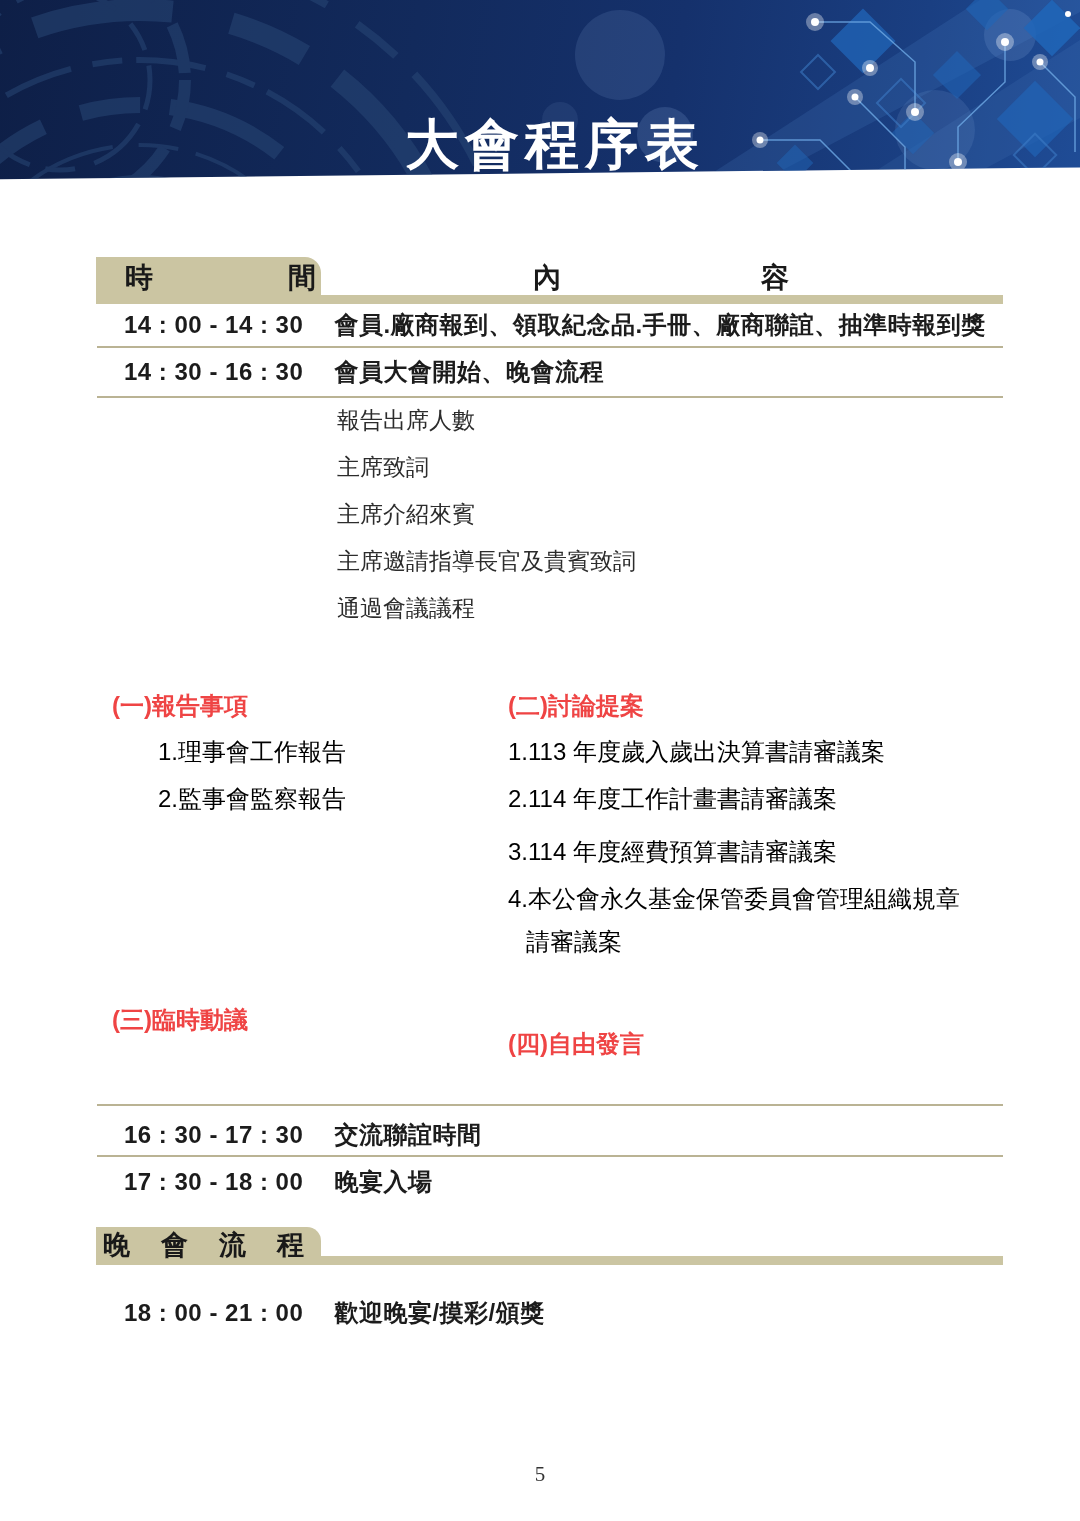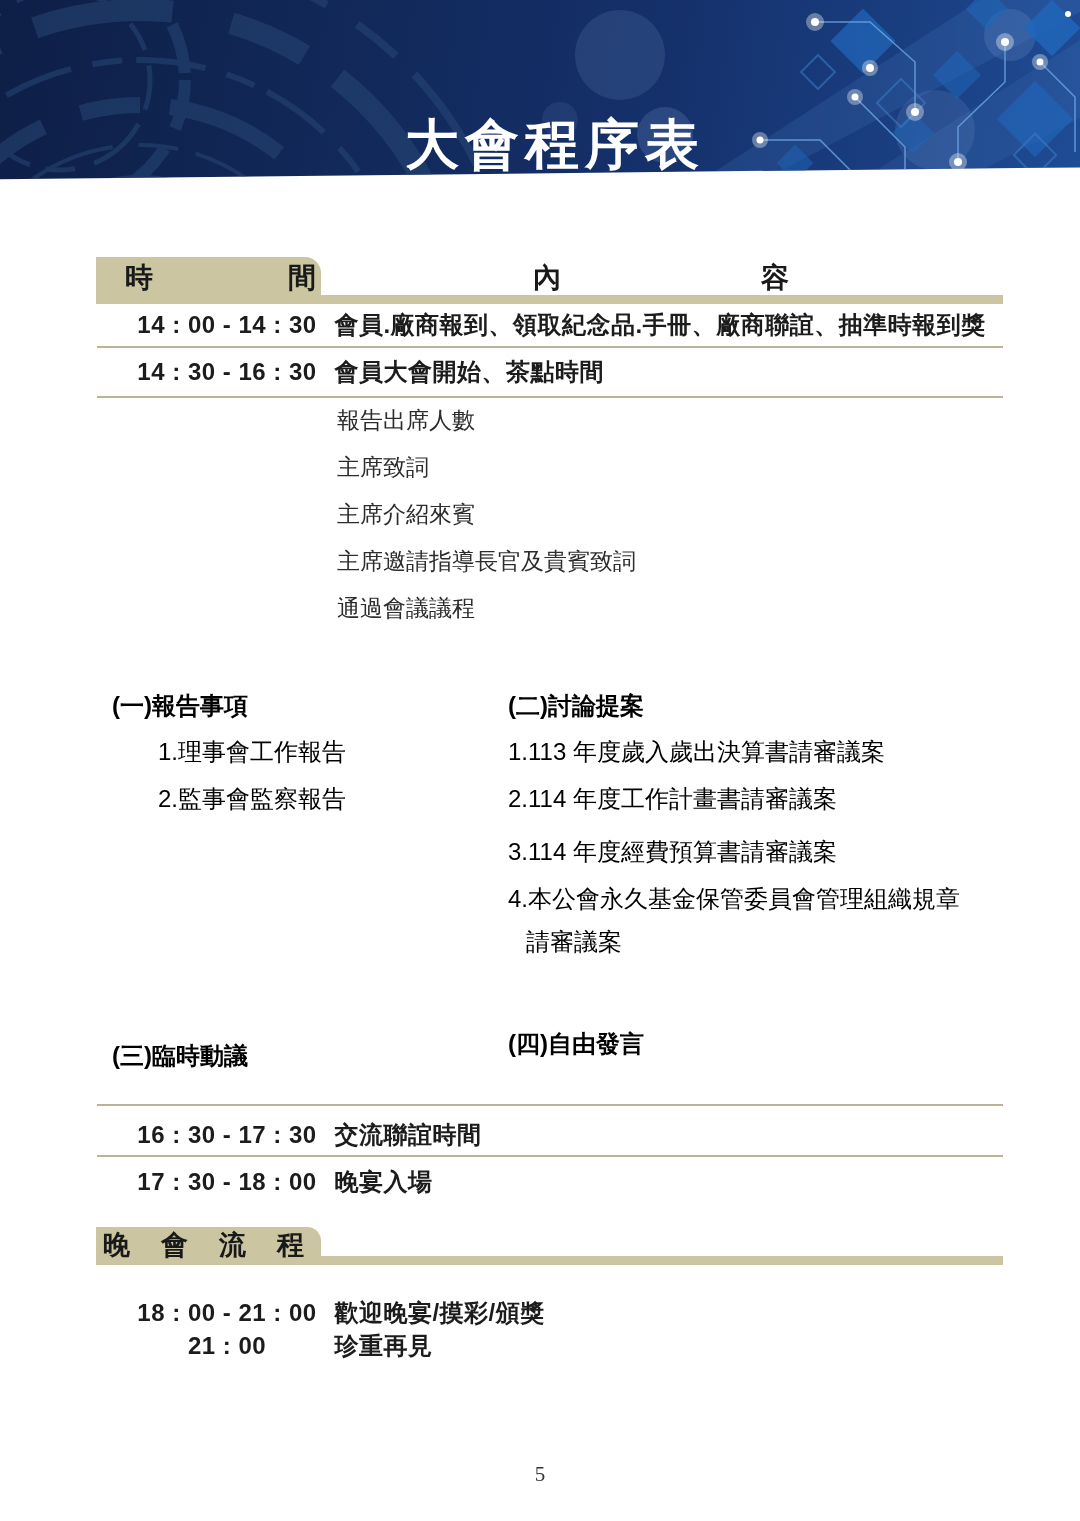--- a/index.html
+++ b/index.html
@@ -32,29 +32,29 @@
   .strip-evening { top:1256px; }
   .tab-label { display:block; font-weight:700; color:#191919; white-space:nowrap; overflow:hidden; }
   .tab-top .tab-label { font-size:28px; line-height:42px; padding-left:29px; letter-spacing:135px; }
   .tab-evening .tab-label { font-size:27px; line-height:37px; padding-left:7px; letter-spacing:31px; }
   .content-header {
     position:absolute; left:513px; top:259px; font-weight:700; font-size:28px;
     color:#191919; letter-spacing:200px; white-space:nowrap; overflow:visible;margin-left:20px;
   }
 
   
-  .row { position:absolute; left:124px; white-space:nowrap; line-height:30px;text-align:center; }
+  .row { position:absolute; left:124px; white-space:nowrap; line-height:30px; }
   .row .time { display:inline-block; width:206px; font-weight:700; font-size:24px; letter-spacing:0.5px; }
   .row .desc { font-weight:700; font-size:24px; letter-spacing:0.5px; }
   .sep { position:absolute; left:97px; width:906px; border-top:2px solid #bab394; }
 
   .sub-item { position:absolute; left:337px; font-size:23px; font-weight:400; color:#2c2c2c; white-space:nowrap; }
 
   
-  .agenda-h { position:absolute; font-weight:700; font-size:24px; color:#000000; white-space:nowrap; }
+  .agenda-h { position:absolute; font-weight:700; font-size:24px; color:#ef4444; white-space:nowrap; }
   .agenda-i { position:absolute; font-weight:400; font-size:24px; color:#000000; white-space:nowrap; }
 
   .pagenum {
     position:absolute; top:1462px; left:0; width:100%; text-align:center;
     font-family:"Liberation Serif","DejaVu Serif",serif; font-size:21px; color:#333333;
   }
 </style>
 </head>
 <body>
 
@@ -140,42 +140,42 @@
   <div class="content-header">內容</div>
 
   <div class="row" style="top:310px">
     <span class="time">14 : 00 - 14 : 30</span>
     <span class="desc">會員.廠商報到、領取紀念品.手冊、廠商聯誼、抽準時報到獎</span>
   </div>
   <div class="sep" style="top:346px"></div>
 
   <div class="row" style="top:357px">
     <span class="time">14 : 30 - 16 : 30</span>
-    <span class="desc">會員大會開始、茶點時間</span>
+    <span class="desc">會員大會開始、晚會流程</span>
   </div>
   <div class="sep" style="top:396px"></div>
 
   <div class="sub-item" style="top:405px">報告出席人數</div>
   <div class="sub-item" style="top:452px">主席致詞</div>
   <div class="sub-item" style="top:499px">主席介紹來賓</div>
   <div class="sub-item" style="top:546px">主席邀請指導長官及貴賓致詞</div>
   <div class="sub-item" style="top:593px">通過會議議程</div>
 
   <div class="agenda-h" style="left:112px;top:690px">(一)報告事項</div>
   <div class="agenda-i" style="left:158px;top:736px">1.理事會工作報告</div>
   <div class="agenda-i" style="left:158px;top:783px">2.監事會監察報告</div>
 
   <div class="agenda-h" style="left:508px;top:690px">(二)討論提案</div>
   <div class="agenda-i" style="left:508px;top:736px">1.113 年度歲入歲出決算書請審議案</div>
   <div class="agenda-i" style="left:508px;top:783px">2.114 年度工作計畫書請審議案</div>
   <div class="agenda-i" style="left:508px;top:836px">3.114 年度經費預算書請審議案</div>
   <div class="agenda-i" style="left:508px;top:883px">4.本公會永久基金保管委員會管理組織規章</div>
   <div class="agenda-i" style="left:526px;top:926px">請審議案</div>
 
-  <div class="agenda-h" style="left:112px;top:1040px">(三)臨時動議</div>
+  <div class="agenda-h" style="left:112px;top:1004px">(三)臨時動議</div>
   <div class="agenda-h" style="left:508px;top:1028px">(四)自由發言</div>
 
   <div class="sep" style="top:1104px"></div>
   <div class="row" style="top:1120px">
     <span class="time">16 : 30 - 17 : 30</span>
     <span class="desc">交流聯誼時間</span>
   </div>
   <div class="sep" style="top:1155px"></div>
   <div class="row" style="top:1167px">
     <span class="time">17 : 30 - 18 : 00</span>
@@ -184,20 +184,16 @@
 
   <div class="tab tab-evening">
     <span class="tab-label">晚會流程</span>
   </div>
   <div class="strip strip-evening"></div>
 
   <div class="row" style="top:1297px;line-height:32px">
     <span class="time">18 : 00 - 21 : 00</span>
     <span class="desc">歡迎晚宴/摸彩/頒獎</span>
   </div>
-  <div class="row" style="top:1330px;line-height:32px">
-    <span class="time">21 : 00</span>
-    <span class="desc">珍重再見</span>
-  </div>
 
   <div class="pagenum">5</div>
 
 </div>
 
 </body></html>

